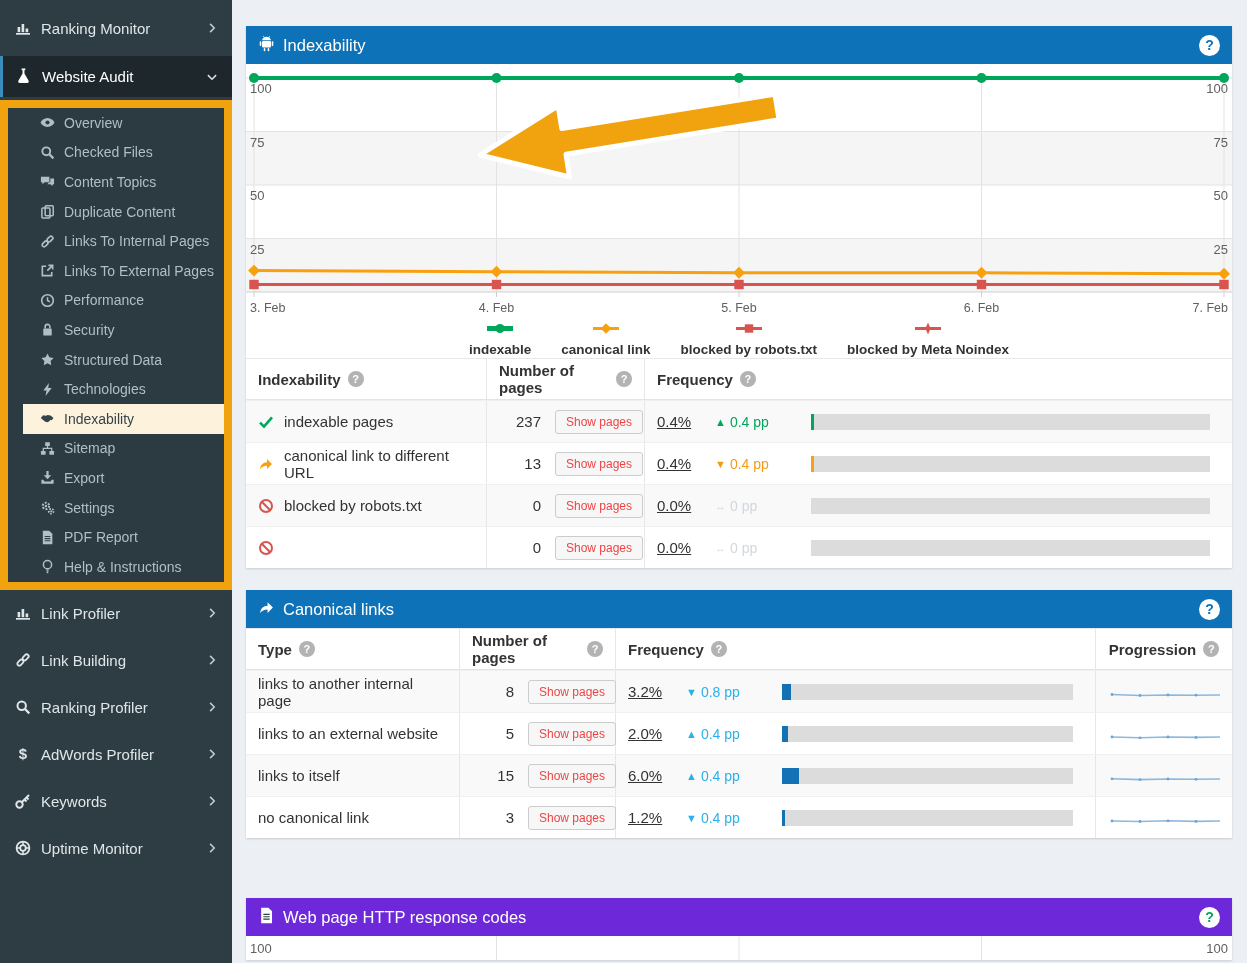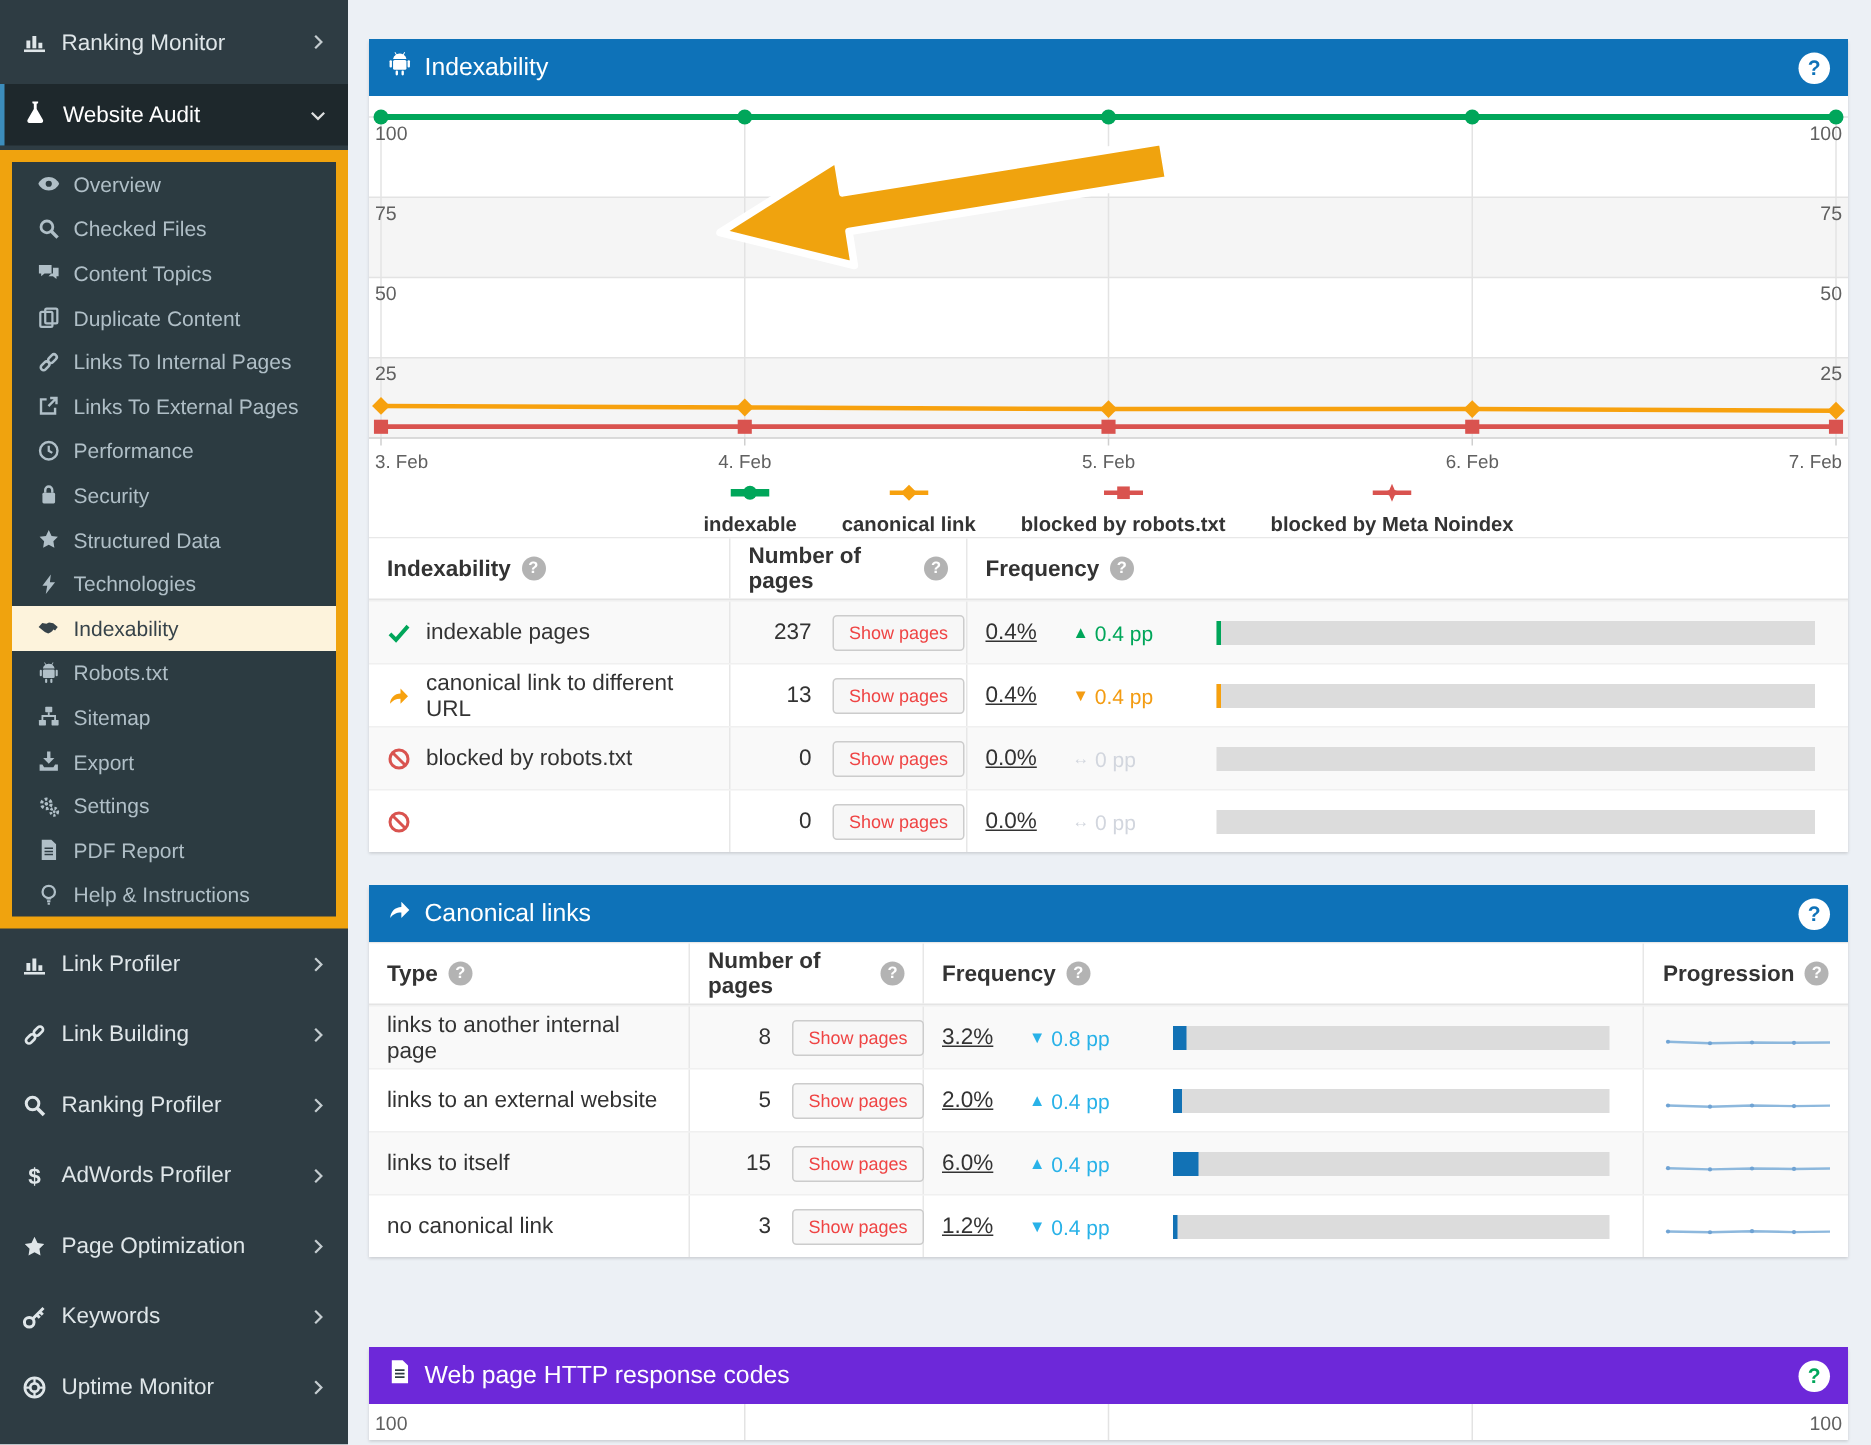--- a/index.html
+++ b/index.html
@@ -10,21 +10,21 @@
   
   .sidebar { width:232px; flex:0 0 232px; background:#2e3c43; color:#b8c7ce; height:963px; }
   .side-item { height:44px; display:flex; align-items:center; padding:0 14px 0 15px;
     font-size:15px; color:#dfe6e9; cursor:pointer; border-bottom:1px solid rgba(0,0,0,.18); }
   .side-item .lbl { margin-left:10px; flex:1; }
   .side-item .chev { width:12px; height:12px; opacity:.85; }
   .side-item.first { margin-top:6px; border-bottom:none; height:44px; }
   .side-item.audit { background:#1e282c; border-left:3px solid #3c8dbc; padding-left:12px;
     color:#fff; height:41px; margin-top:6px; border-bottom:none; }
   .bottom-items .side-item { height:47px; border-bottom:none; }
-  .submenu-frame { border:8px solid #f0a30e; margin-top:3px; background:#2c3b41; }
+  .submenu-frame { border:8px solid #f0a30e; margin-top:3px; background:#2c3b41;padding-left:15px; }
   .sub-item { height:29.6px; display:flex; align-items:center; padding:0 8px 0 17px;
     font-size:14px; color:#b0bfc7; cursor:pointer; white-space:nowrap; }
   .sub-item .lbl { margin-left:9px; }
   .sub-item.active { background:#fdf3dc; color:#37434a; }
   .ic { width:15px; height:15px; fill:currentColor; display:inline-block; flex:0 0 auto; }
   .side-item .ic { width:16px; height:16px; }
   .hole { fill:#2c3b41; }
 
   
   .content { flex:1; padding:26px 15px 0 14px; position:relative; }
@@ -185,31 +185,20 @@
             <span class="lbl">Technologies</span>
           </div>
           <div class="sub-item active">
             <svg class="ic " viewBox="0 0 16 16">
               <path d="M.8 7.4L3.4 4.6l2.9.5 1.9-.9 3 .6 3.2 2.6-1.9 2.5-1.2-.6-.9 1.2-1.3.9-1.5.7-2.4-1-2.2-1.8z"></path>
             </svg>
             <span class="lbl">Indexability</span>
           </div>
           <div class="sub-item">
             <svg class="ic " viewBox="0 0 16 16">
-              <path d="M5.6 2.3l-.9-1.4.5-.3.9 1.4a4.7 4.7 0 012 -.4 4.7 4.7 0 011.9.4L10.9.6l.5.3-.9 1.4A4 4 0 0112.2 5H3.8a4 4 0 011.8-2.7z"></path>
-              <rect x="3.8" y="5.6" width="8.4" height="6.2" rx="1"></rect>
-              <rect x="1.6" y="5.8" width="1.5" height="4.6" rx=".7"></rect>
-              <rect x="12.9" y="5.8" width="1.5" height="4.6" rx=".7"></rect>
-              <rect x="5.4" y="12.3" width="1.5" height="3" rx=".7"></rect>
-              <rect x="9.1" y="12.3" width="1.5" height="3" rx=".7"></rect>
-            </svg>
-            <span class="lbl">Robots.txt</span>
-          </div>
-          <div class="sub-item">
-            <svg class="ic " viewBox="0 0 16 16">
               <rect x="5.5" y="1.2" width="5" height="4" rx=".5"></rect>
               <rect x="1" y="10.6" width="5" height="4" rx=".5"></rect>
               <rect x="10" y="10.6" width="5" height="4" rx=".5"></rect>
               <path d="M8 5.2v2.6M3.5 10.6V7.8h9v2.8" stroke="currentColor" fill="none" stroke-width="1.3"></path>
             </svg>
             <span class="lbl">Sitemap</span>
           </div>
           <div class="sub-item">
             <svg class="ic " viewBox="0 0 16 16">
               <path d="M6.8 1h2.4v4.6H12L8 9.8 4 5.6h2.8z"></path>
@@ -275,29 +264,20 @@
           <span class="lbl">Ranking Profiler</span>
           <svg class="chev" viewBox="0 0 16 16">
             <path d="M5.5 2.5L11 8l-5.5 5.5" stroke="currentColor" fill="none" stroke-width="2"></path>
           </svg>
         </div>
         <div class="side-item ">
           <svg class="ic " viewBox="0 0 16 16">
             <text x="8" y="13" text-anchor="middle" font-size="15" font-weight="bold" fill="currentColor">$</text>
           </svg>
           <span class="lbl">AdWords Profiler</span>
-          <svg class="chev" viewBox="0 0 16 16">
-            <path d="M5.5 2.5L11 8l-5.5 5.5" stroke="currentColor" fill="none" stroke-width="2"></path>
-          </svg>
-        </div>
-        <div class="side-item ">
-          <svg class="ic " viewBox="0 0 16 16">
-            <path d="M8 1.5l2 4.1 4.5.7-3.2 3.2.7 4.5L8 11.9 4 14l.7-4.5L1.5 6.3 6 5.6z"></path>
-          </svg>
-          <span class="lbl">Page Optimization</span>
           <svg class="chev" viewBox="0 0 16 16">
             <path d="M5.5 2.5L11 8l-5.5 5.5" stroke="currentColor" fill="none" stroke-width="2"></path>
           </svg>
         </div>
         <div class="side-item ">
           <svg class="ic " viewBox="0 0 16 16">
             <circle cx="4.5" cy="11.5" r="3.2" stroke="currentColor" fill="none" stroke-width="2"></circle>
             <path d="M7 9l7-7M11.5 4.5l2 2M9.5 6.5l2 2" stroke="currentColor" fill="none" stroke-width="2"></path>
           </svg>
           <span class="lbl">Keywords</span>

